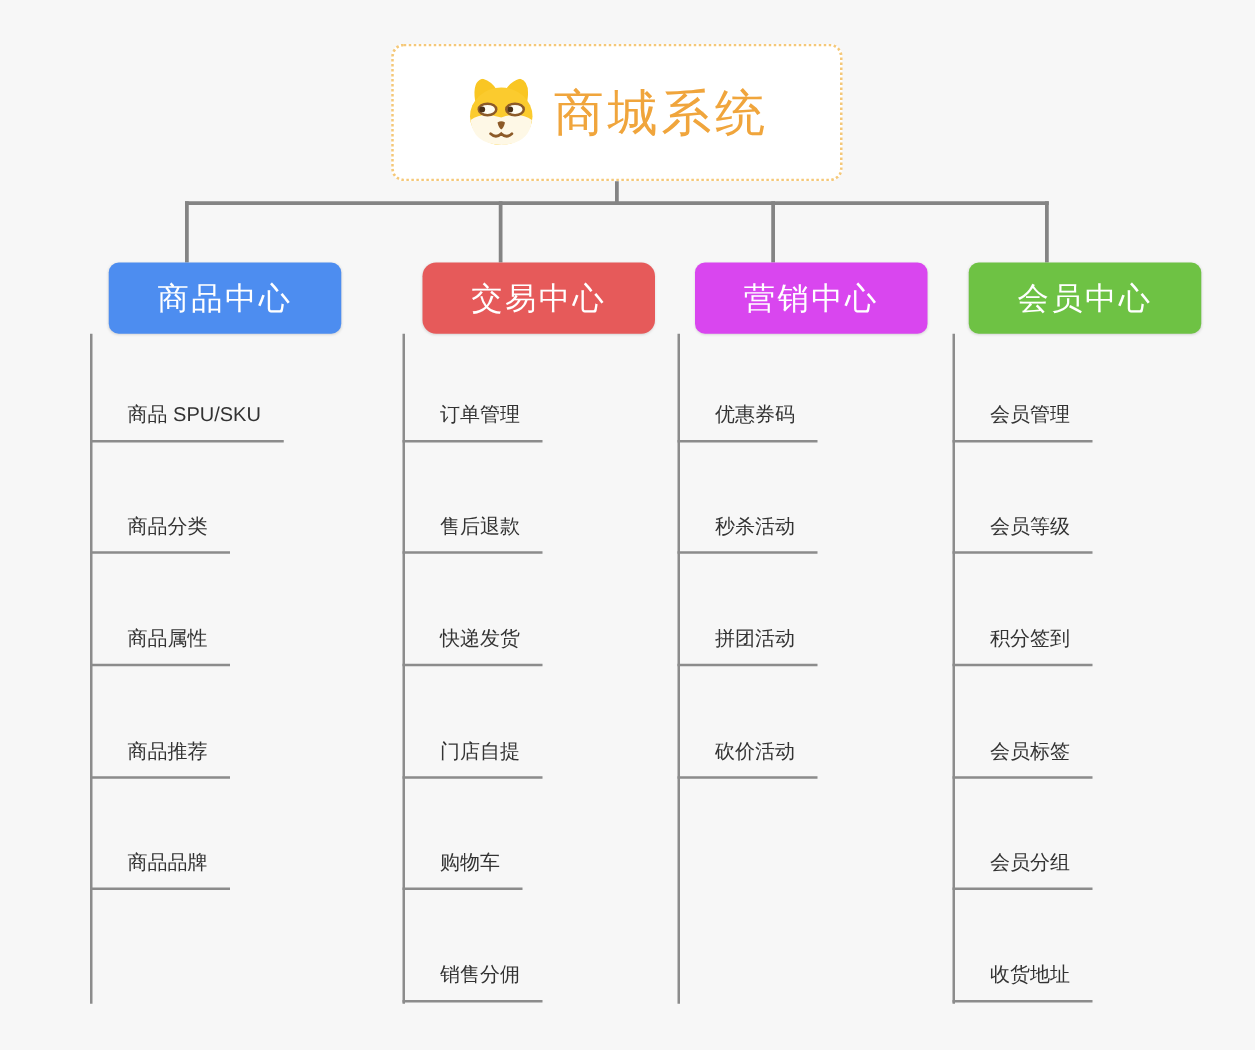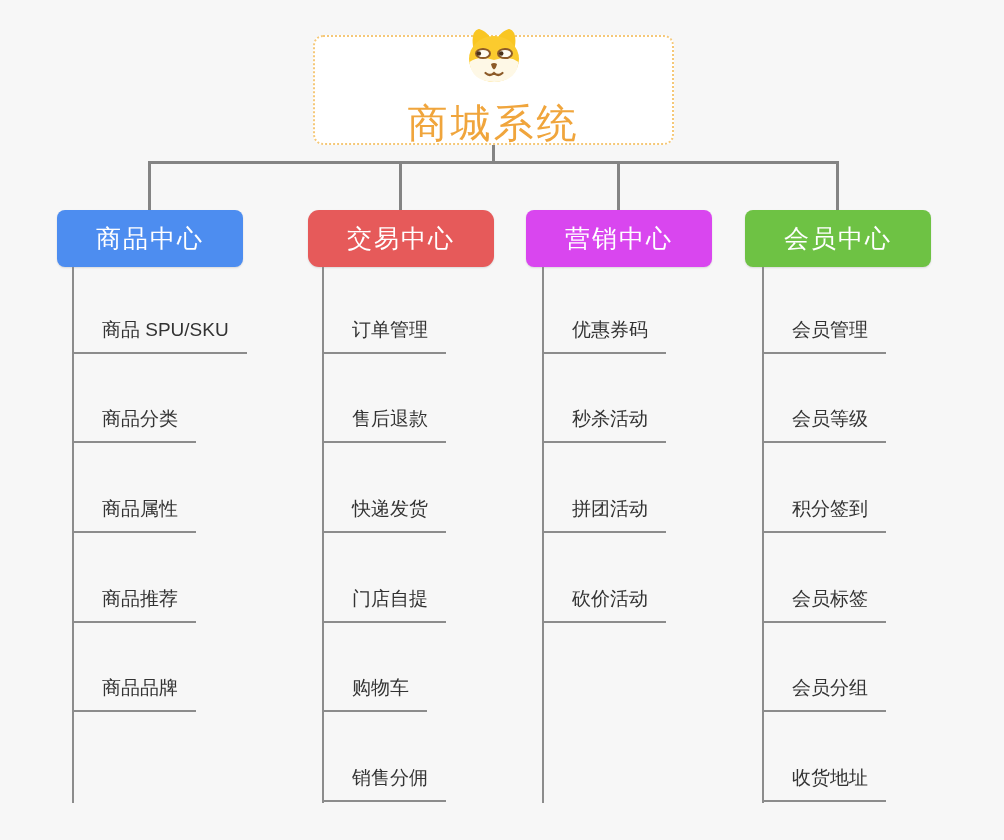--- a/index.html
+++ b/index.html
@@ -11,54 +11,54 @@
     overflow:hidden;
   }
   
   .root{
     position:absolute;left:313px;top:35px;width:357px;height:106px;
     background:#FFFFFF;
     border:2px dotted #F5C878;
     border-radius:10px;
     display:flex;align-items:center;justify-content:center;gap:13px;
     box-sizing:content-box;
-    flex-direction:column;
   }
   .root-title{
     font-size:40px;color:#F0A53C;letter-spacing:3px;white-space:nowrap;
   }
   
   .line{position:absolute;background:#848484;}
   .root-drop{left:492px;top:145px;width:3px;height:18px;}
   .bus{left:148px;top:161px;width:691px;height:3px;}
   .drop{top:161px;width:3px;height:49px;}
   .drop.d0{left:148px}.drop.d1{left:399px}.drop.d2{left:617px}.drop.d3{left:836px}
   
   .branch-head{
     position:absolute;top:210px;width:186px;height:57px;
     border-radius:8px;color:#FFFFFF;font-size:25px;letter-spacing:2px;
     display:flex;align-items:center;justify-content:center;
     box-shadow:0 1px 2px rgba(0,0,0,.12);
+    margin-left:30px;
   }
   .b0{left:57px;background:#4D8DF0;}
   .b1{left:308px;background:#E65A5A;border-radius:11px;}
   .b2{left:526px;background:#d946ef;font-family:Liberation Mono, monospace;}
   .b3{left:745px;background:#6EC244;}
   
   .spine{position:absolute;top:267px;width:2px;height:536px;background:#8C8C8C;}
   .s0{left:72px}.s1{left:322px}.s2{left:542px}.s3{left:762px}
   
   .col{position:absolute;top:264px;display:flex;flex-direction:column;align-items:flex-start;}
   .c0{left:72px}.c1{left:322px}.c2{left:542px}.c3{left:762px}
   .leaf{height:89.7px;display:flex;align-items:flex-end;}
   .leaf span{
     display:inline-block;
     border-bottom:2px solid #8C8C8C;
     padding:0 18px 9px 30px;
-    font-size:19px;color:#333333;white-space:nowrap;
+    font-size:16px;color:#333333;white-space:nowrap;
   }
 </style>
 </head>
 <body>
 
 <div id="canvas">
 
   <div class="root">
     <span style="display:flex">
       <svg width="58" height="54" viewBox="0 0 58 54">

